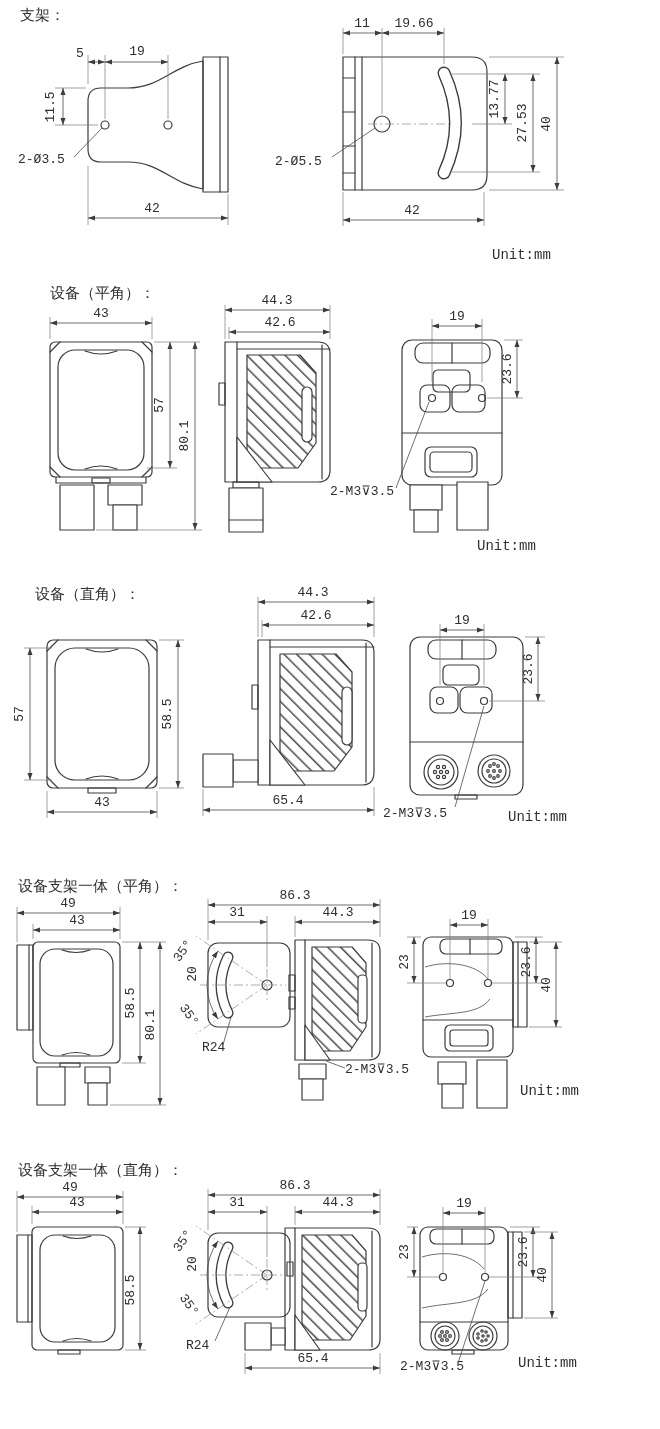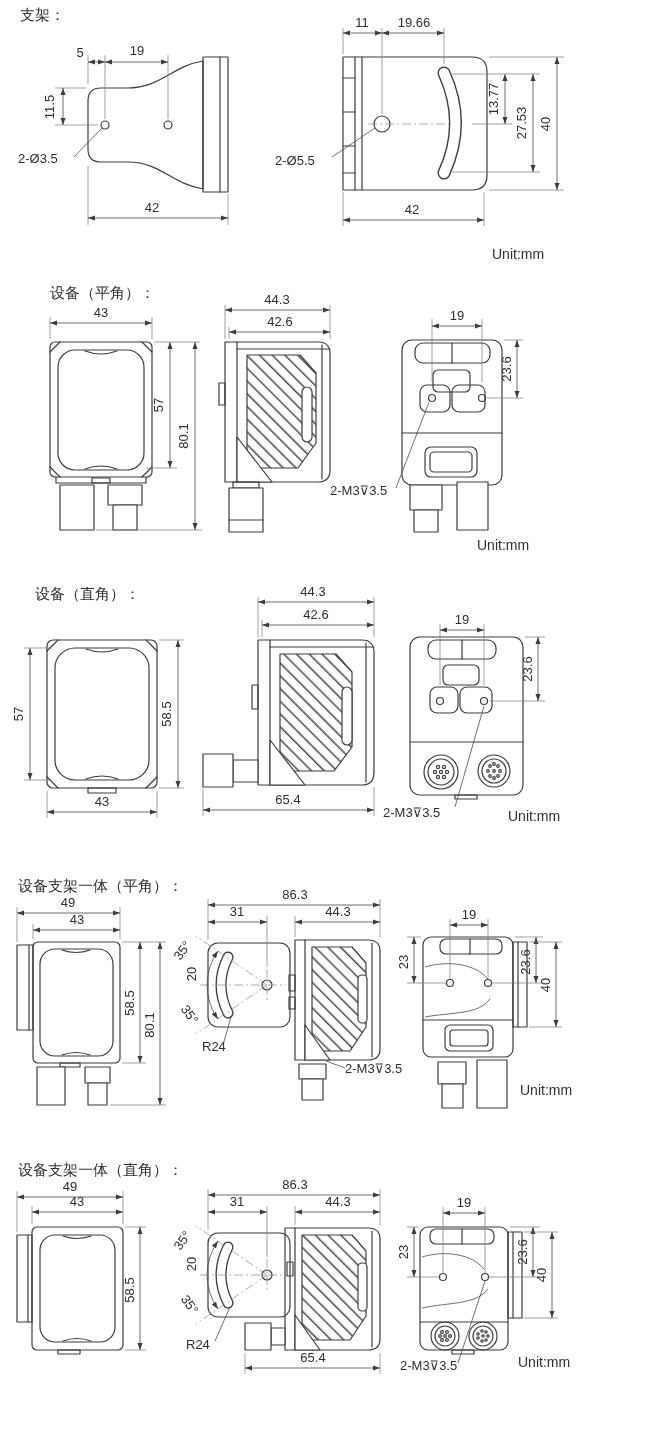--- a/index.html
+++ b/index.html
@@ -1,17 +1,17 @@
 <!DOCTYPE html>
 <html><head>
 <meta charset="utf-8">
 <style>
   html,body{margin:0;padding:0;background:#ffffff;}
   #sheet{position:relative;width:660px;height:1429px;background:#ffffff;overflow:hidden;
-         font-family:Liberation Sans, sans-serif;}
+         font-family:Liberation Mono, monospace;}
   svg{display:block;}
   .ln{fill:none;stroke:#3c3c3c;stroke-width:1.2;stroke-linejoin:round;stroke-linecap:round;}
   .lnf{fill:#ffffff;stroke:#3c3c3c;stroke-width:1.2;stroke-linejoin:round;}
   .thin{fill:none;stroke:#4a4a4a;stroke-width:0.8;}
   .dim{stroke:#4a4a4a;stroke-width:0.8;fill:none;}
   .ext{stroke:#7a7a7a;stroke-width:0.7;fill:none;}
   .cl{stroke:#8a8a8a;stroke-width:0.7;fill:none;stroke-dasharray:9 3 2 3;}
   .hatch{fill:url(#hatch);stroke:#3c3c3c;stroke-width:1.2;stroke-linejoin:round;}
   .cres-o{fill:none;stroke:#3c3c3c;stroke-linecap:round;}
   .cres-i{fill:none;stroke:#ffffff;stroke-linecap:round;}

